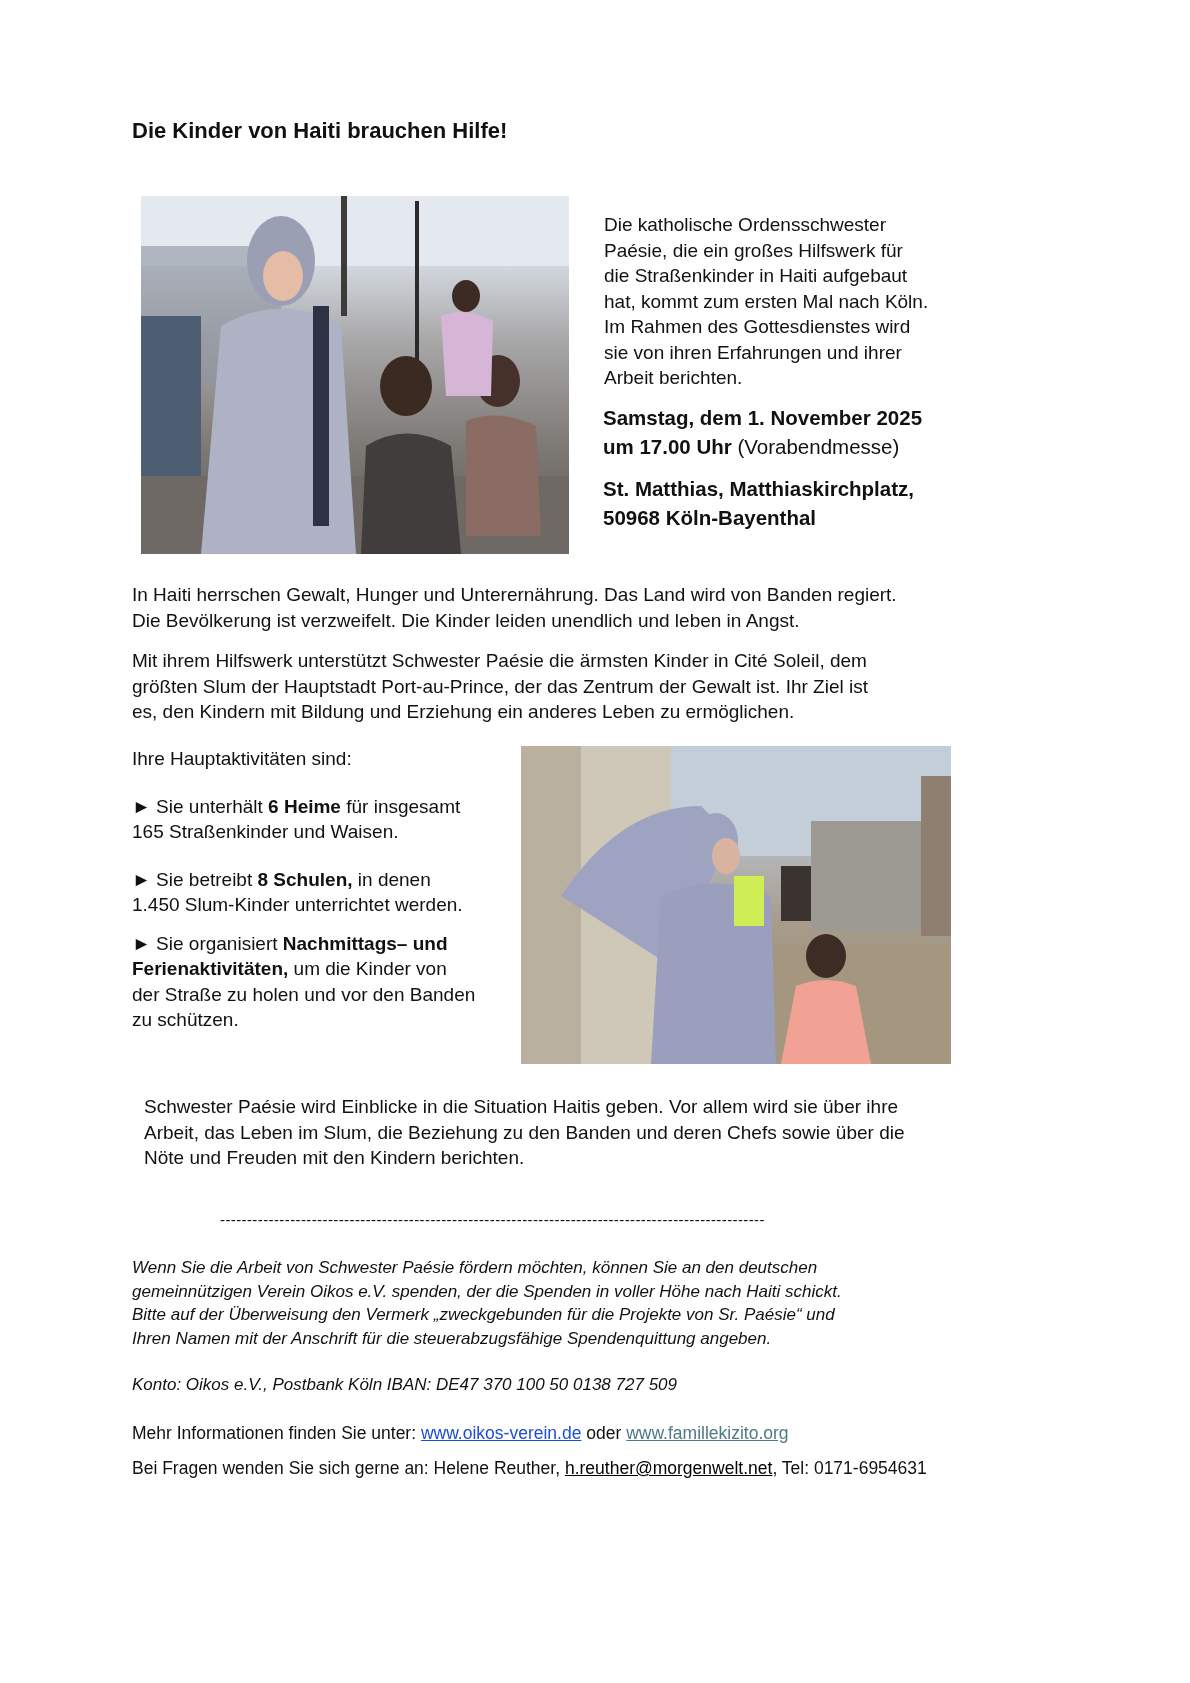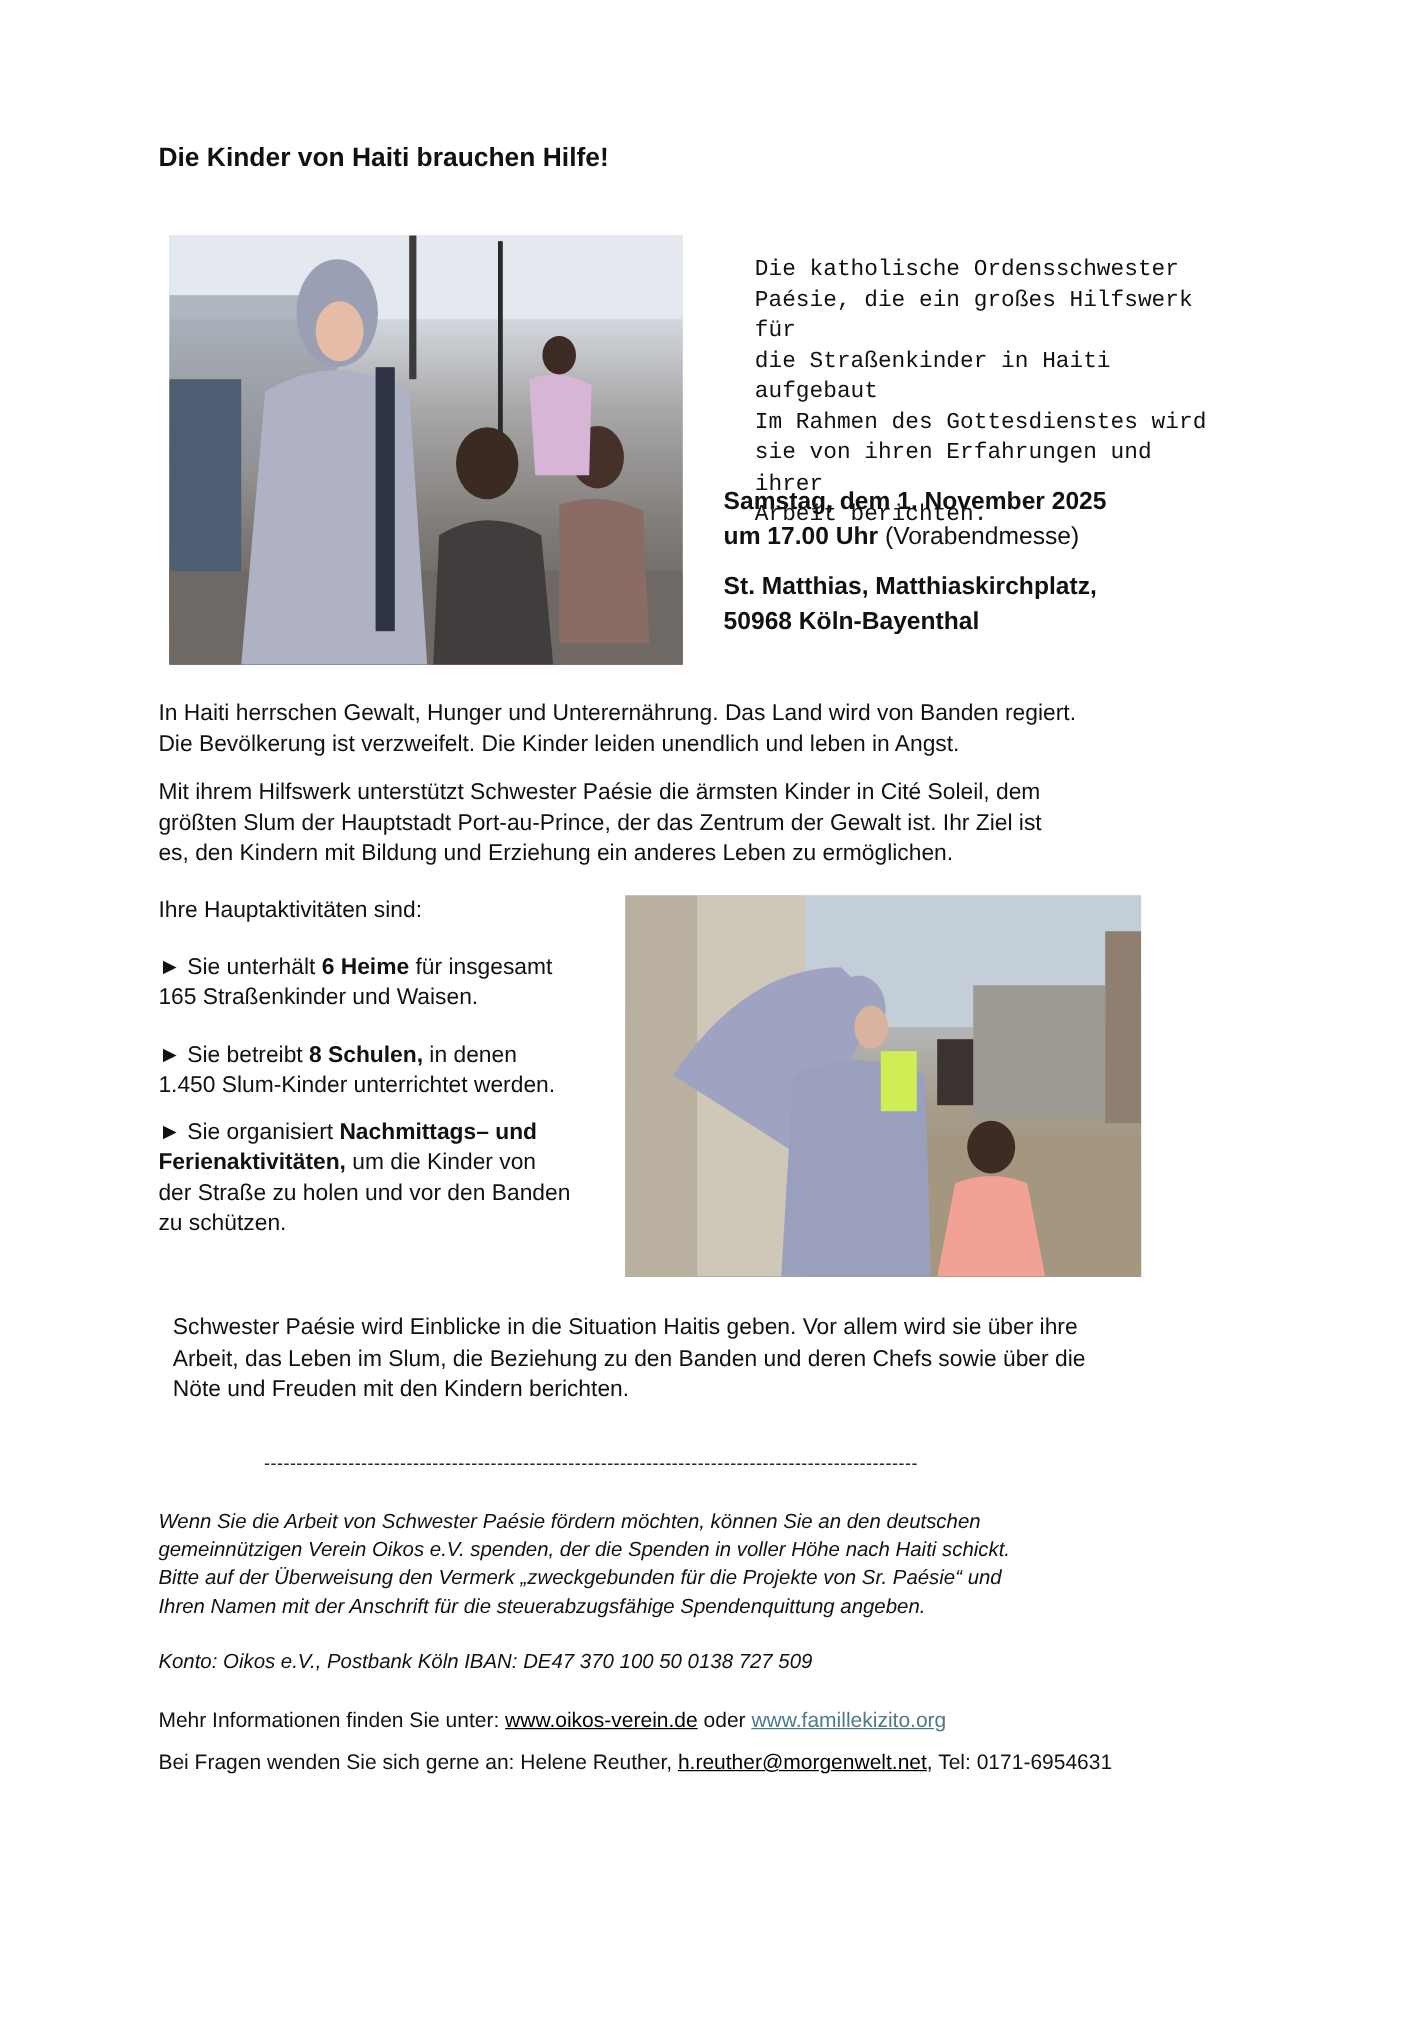--- a/index.html
+++ b/index.html
@@ -42,24 +42,25 @@
 
     <ellipse cx="265" cy="190" rx="26" ry="30" fill="#3a2a22"></ellipse>
     <path d="M225 250 Q265 225 310 250 L320 358 L220 358 Z" fill="#403d3c"></path>
     <ellipse cx="357" cy="185" rx="22" ry="26" fill="#46302a"></ellipse>
     <path d="M325 225 Q358 212 395 230 L400 340 L325 340 Z" fill="#8a6c64"></path>
     <ellipse cx="325" cy="100" rx="14" ry="16" fill="#3e2a24"></ellipse>
     <path d="M300 120 Q325 110 352 125 L350 200 L305 200 Z" fill="#d7b5d7"></path>
   </svg>
 </div>
 
-<div class="abs" style="left:629px; top:212px; width:380px;font-family:Liberation Mono, monospace;">
+<div class="abs" style="left:604px; top:212px; width:380px;">
   <p class="p">Die katholische Ordensschwester</p>
   <p class="p">Paésie, die ein großes Hilfswerk für</p>
   <p class="p">die Straßenkinder in Haiti aufgebaut</p>
+  <p class="p">hat, kommt zum ersten Mal nach Köln.</p>
   <p class="p">Im Rahmen des Gottesdienstes wird</p>
   <p class="p">sie von ihren Erfahrungen und ihrer</p>
   <p class="p">Arbeit berichten.</p>
 </div>
 
 <div class="abs" style="left:603px; top:403px; width:400px;">
   <p class="event b">Samstag, dem 1. November 2025</p>
   <p class="event"><span class="b">um 17.00 Uhr</span> <span>(Vorabendmesse)</span></p>
 </div>
 
@@ -133,18 +134,18 @@
 <div class="abs" style="left:132px; top:1256px; width:900px;">
   <p class="italic">Wenn Sie die Arbeit von Schwester Paésie fördern möchten, können Sie an den deutschen</p>
   <p class="italic">gemeinnützigen Verein Oikos e.V. spenden, der die Spenden in voller Höhe nach Haiti schickt.</p>
   <p class="italic">Bitte auf der Überweisung den Vermerk „zweckgebunden für die Projekte von Sr. Paésie“ und</p>
   <p class="italic">Ihren Namen mit der Anschrift für die steuerabzugsfähige Spendenquittung angeben.</p>
 </div>
 
 <p class="abs italic" style="left:132px; top:1373px;">Konto: Oikos e.V., Postbank Köln IBAN: DE47 370 100 50 0138 727 509</p>
 
 <p class="abs small" style="left:132px; top:1421px; white-space:nowrap;">
-  <span>Mehr Informationen finden Sie unter: </span><a class="link" style="color: #000000;">www.oikos-verein.de</a><span> oder </span><a class="link" style="color: rgb(77, 122, 133);">www.famillekizito.org</a>
+  <span>Mehr Informationen finden Sie unter: </span><a class="link" style="color: #1d4ed8;">www.oikos-verein.de</a><span> oder </span><a class="link" style="color: rgb(77, 122, 133);">www.famillekizito.org</a>
 </p>
 
 <p class="abs small" style="left:132px; top:1456px; white-space:nowrap;">
   <span>Bei Fragen wenden Sie sich gerne an: Helene Reuther, </span><a class="link" style="color: #000000;">h.reuther@morgenwelt.net</a><span>, Tel: 0171-6954631</span>
 </p>
 
 </body></html>

